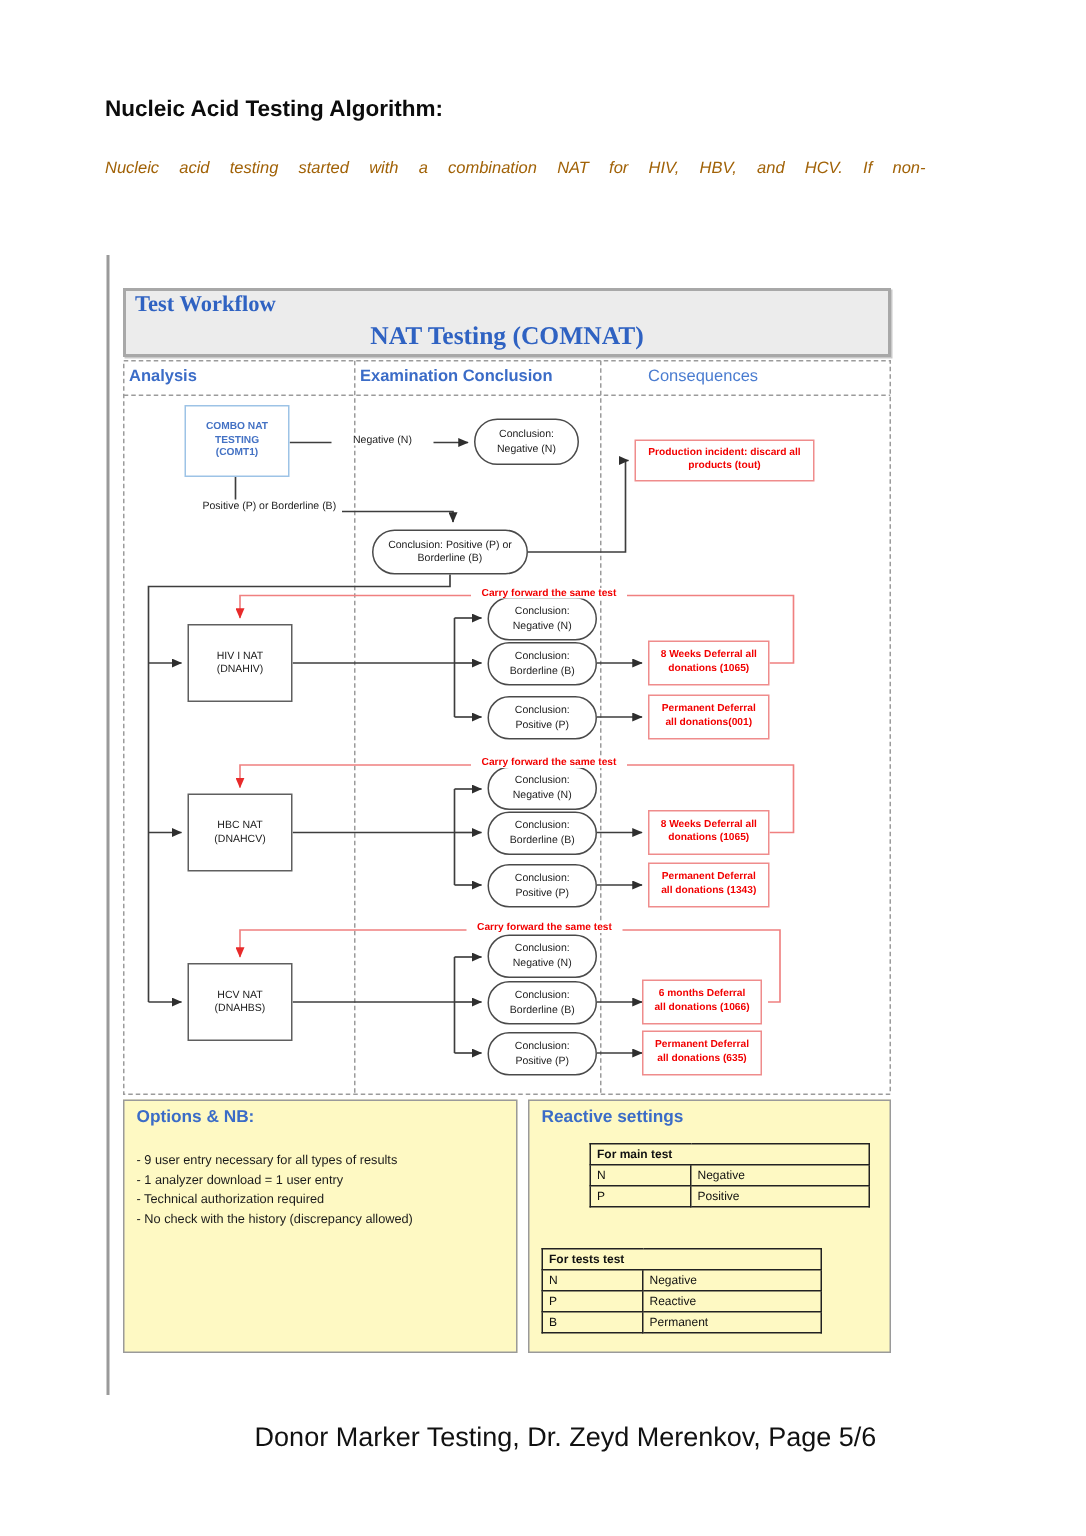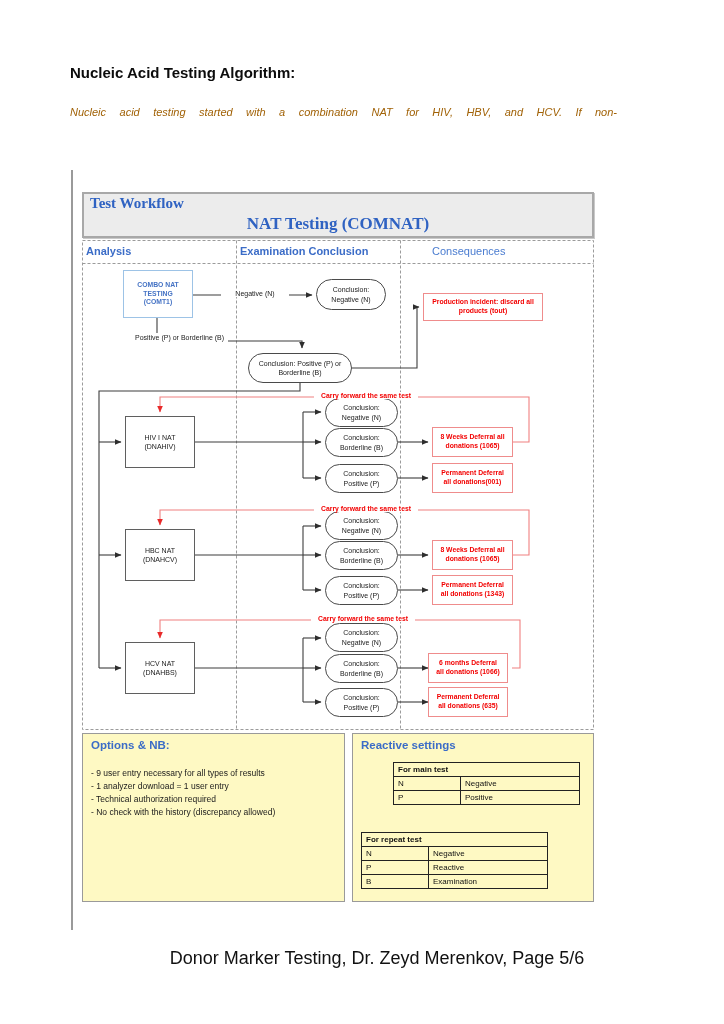--- a/index.html
+++ b/index.html
@@ -192,33 +192,33 @@
       </tr>
       <tr>
         <td class="code">P</td>
         <td class="mean">Positive</td>
       </tr>
     </tbody>
       </table>
     <table class="rs" id="t-repeat">
       <tbody>
           <tr>
-            <th colspan="2">For repeat test</th>
+            <th colspan="2">For tests test</th>
           </tr>
       <tr>
         <td class="code">N</td>
         <td class="mean">Negative</td>
       </tr>
       <tr>
         <td class="code">P</td>
         <td class="mean">Reactive</td>
       </tr>
       <tr>
         <td class="code">B</td>
-        <td class="mean">Examination</td>
+        <td class="mean">Permanent</td>
       </tr>
     </tbody>
       </table>
   </div>
 
   <div class="abs" id="footer">Donor Marker Testing, Dr. Zeyd Merenkov, Page 5/6</div>
 
 </div>
 
 </body></html>

